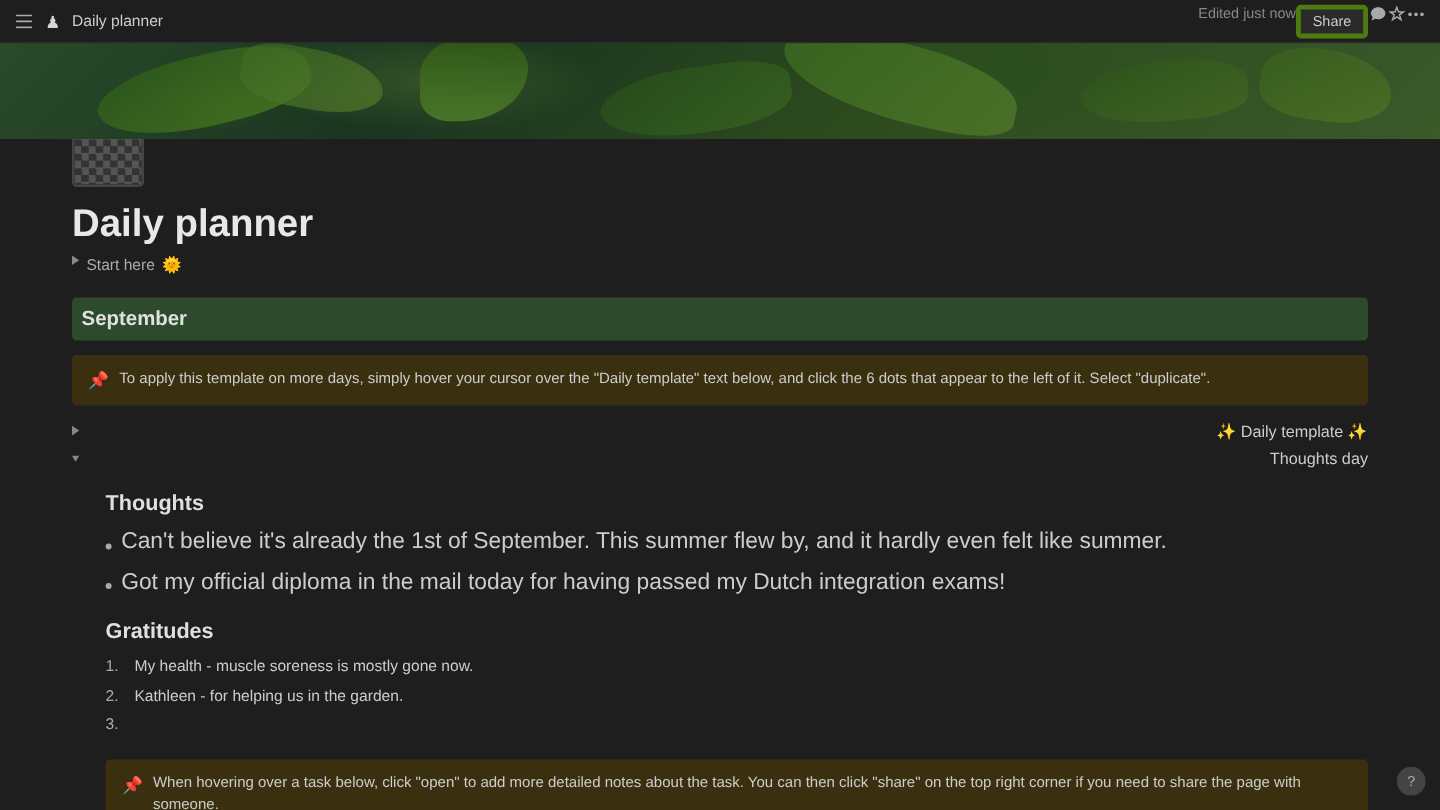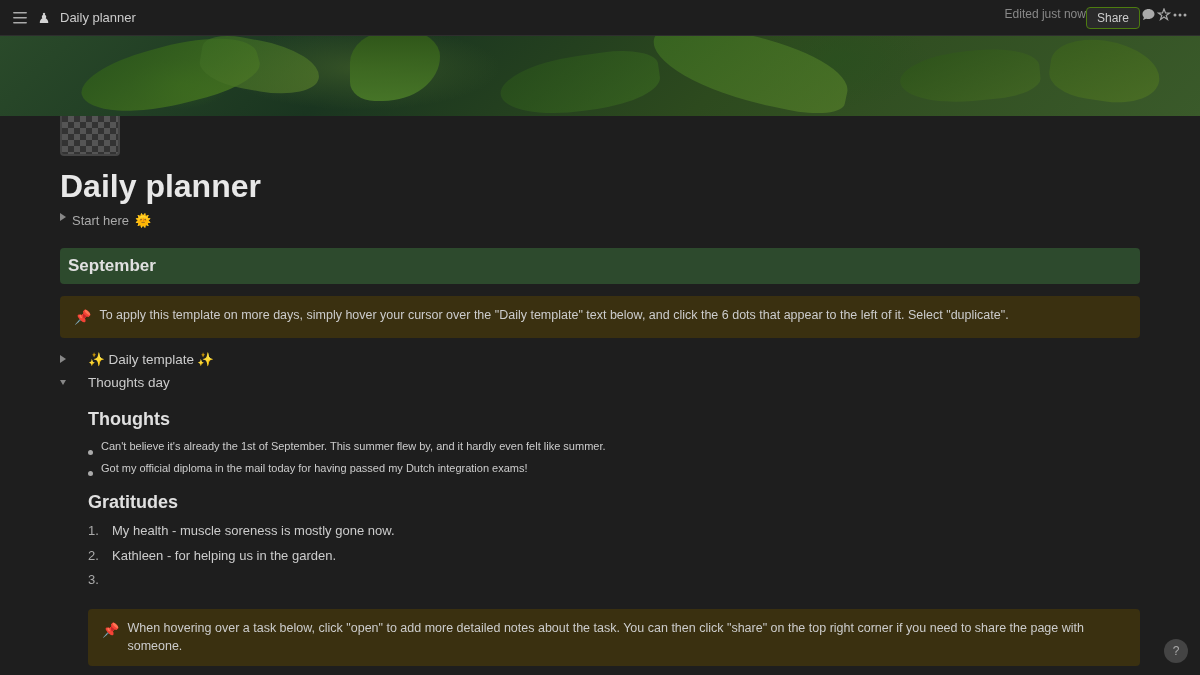--- a/index.html
+++ b/index.html
@@ -145,20 +145,21 @@
     
     .toggle-row {
       display: flex;
       align-items: center;
       gap: 22px;
       padding: 3px 0;
       cursor: pointer;
       font-size: 13.5px;
       color: #ccc;
       margin-bottom: 2px;
+      justify-content: space-between;
     }
     .toggle-arrow-down {
       width: 0; height: 0;
       border-top: 5px solid #888;
       border-left: 3.5px solid transparent;
       border-right: 3.5px solid transparent;
       flex-shrink: 0;
     }
 
     
@@ -174,23 +175,23 @@
       margin: 16px 0 8px 0;
     }
 
     
     .bullet-list {
       list-style: none;
       padding: 0;
     }
     .bullet-list li {
       display: flex;
-      align-items: flex-end;
+      align-items: center;
       gap: 8px;
-      font-size: 11px;
+      font-size: 19px;
       color: #ccc;
       margin-bottom: 5px;
       line-height: 1.5;
     }
     .bullet-dot {
       width: 5px; height: 5px;
       border-radius: 50%;
       background: #aaa;
       flex-shrink: 0;
       margin-top: 6px;
@@ -239,21 +240,21 @@
         <rect y="0" width="14" height="1.5" rx="1"></rect>
         <rect y="5" width="14" height="1.5" rx="1"></rect>
         <rect y="10" width="14" height="1.5" rx="1"></rect>
       </svg>
     </div>
     <div class="topbar-icon" style="font-size:14px;">♟</div>
     <span class="page-title-bar">Daily planner</span>
   </div>
   <div class="topbar-right">
     <span>Edited just now</span>
-    <button style="background:#2a2a2a;border:1px solid #4d7c0f;color:#ccc;padding:3px 10px;border-radius:4px;font-size:12px;cursor:pointer;">Share</button>
+    <button style="background:#2a2a2a;border:4px solid #4d7c0f;color:#ccc;padding:3px 10px;border-radius:4px;font-size:12px;cursor:pointer;">Share</button>
     <div class="topbar-icon">
       <svg width="15" height="14" viewBox="0 0 15 14" fill="#aaa">
           <path d="M7.5 1C4.2 1 1.5 3.2 1.5 6c0 1.2.5 2.3 1.4 3.2L2 12l3.1-1.3C5.8 10.9 6.6 11 7.5 11c3.3 0 6-2.2 6-5s-2.7-5-6-5z"></path>
         </svg>
     </div>
     <div class="topbar-icon">
       <svg width="14" height="14" viewBox="0 0 14 14" fill="none" stroke="#aaa" stroke-width="1.2">
           <path d="M7 1l1.5 4h4l-3.3 2.4 1.3 4L7 9 3.5 11.4l1.3-4L1.5 5H5.5z"></path>
         </svg>
     </div>

